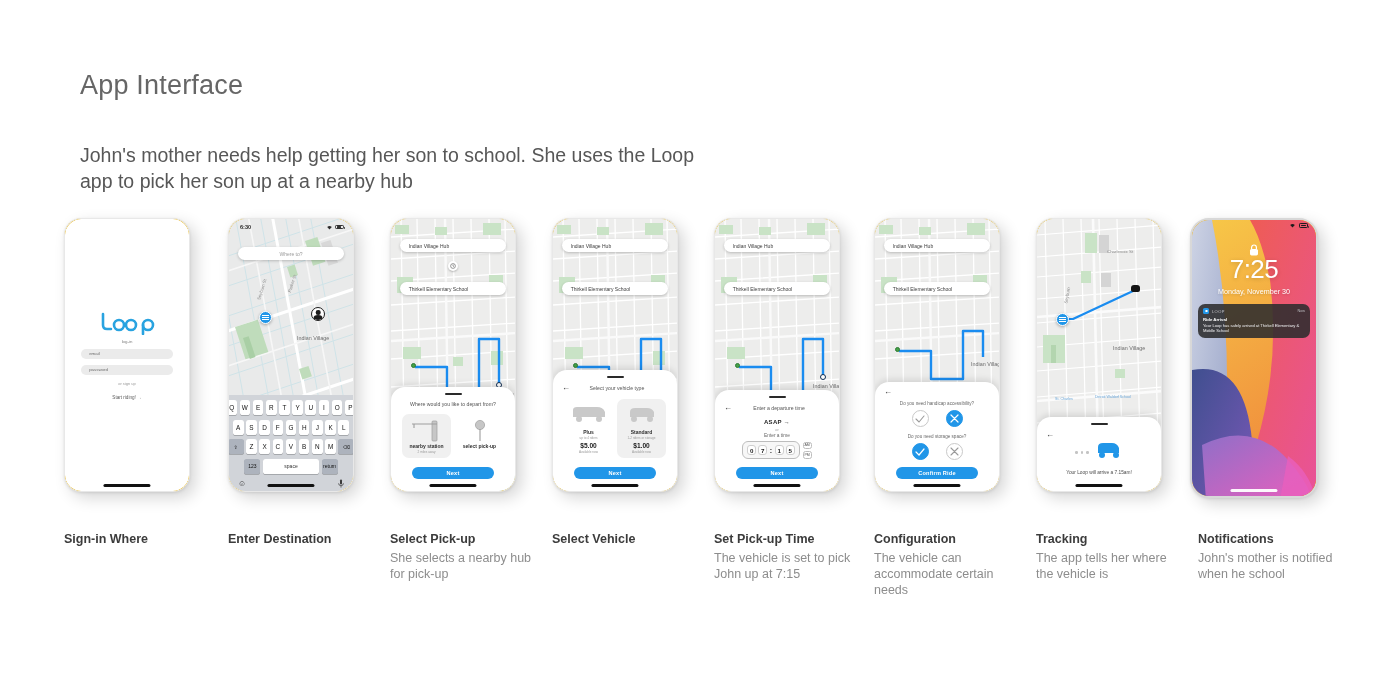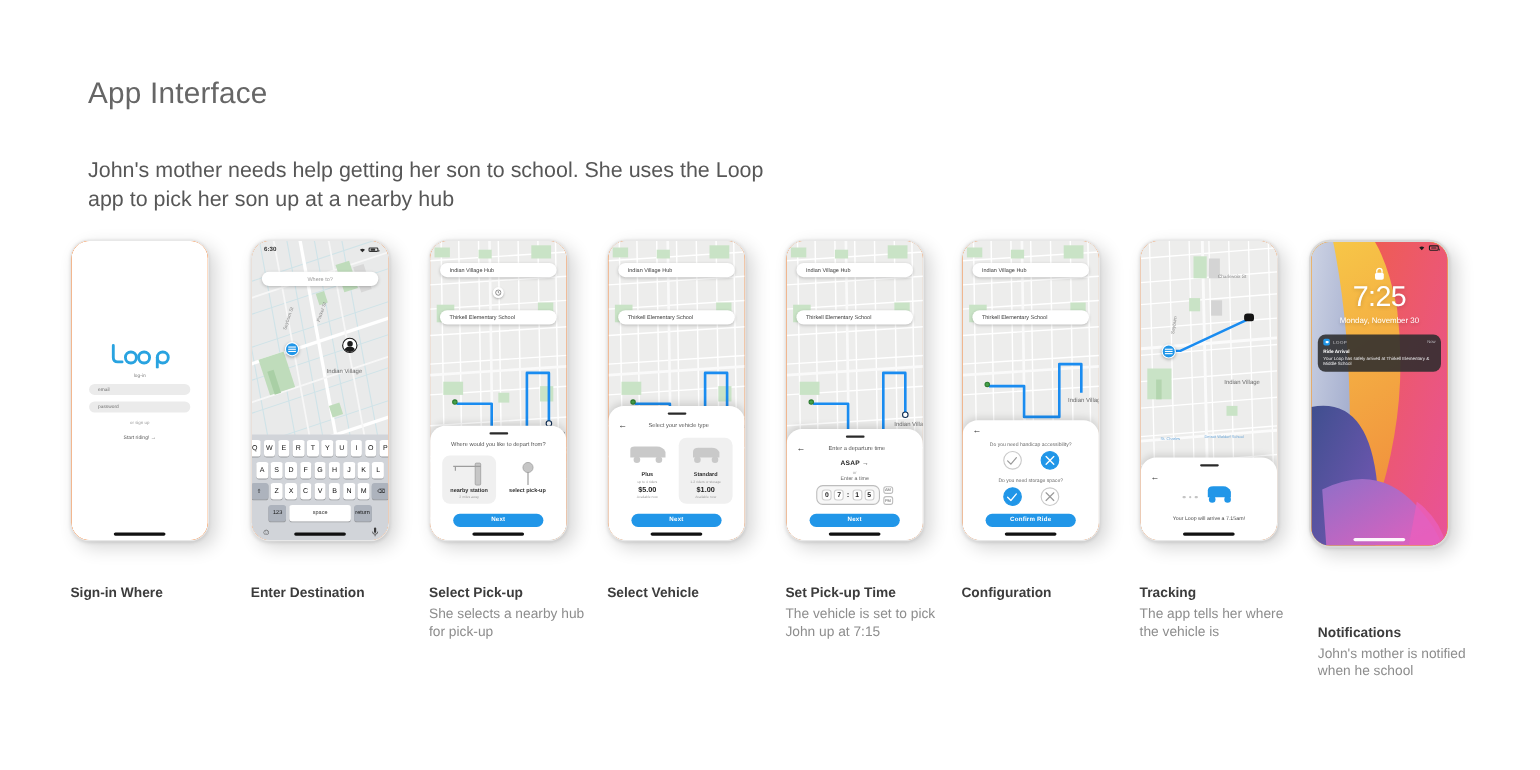--- a/index.html
+++ b/index.html
@@ -19,21 +19,21 @@
   }
 
   
   .row { position: absolute; left: 0; top: 218px; width: 1400px; height: 300px; }
 
   .slot { position: absolute; top: 0; }
 
   .phone {
     position: relative;
     border-radius: 17px;
-    background: #f97316;
+    background: #eab308;
     overflow: hidden;
     box-shadow: 6px 6px 16px rgba(0,0,0,.16), 0 1px 3px rgba(0,0,0,.10);
     border: 1px solid #e8e8e8;
   }
   .screen { position: absolute; inset: 0; overflow: hidden; border-radius: 16px; }
 
   
   .map { position: absolute; inset: 0; background: #e9eaea; overflow: hidden; }
   .map .park { position: absolute; background: #bfdcbb; border-radius: 1px; }
   .map .mlabel {
@@ -782,24 +782,25 @@
     </div>
     <div class="cap" style="left:552px;">
       <h4>Select Vehicle</h4>
     </div>
     <div class="cap" style="left:714px;">
       <h4>Set Pick-up Time</h4>
       <p>The vehicle is set to pick John up at 7:15</p>
     </div>
     <div class="cap" style="left:874px;">
       <h4>Configuration</h4>
+      <p>The vehicle can accommodate certain needs</p>
     </div>
     <div class="cap" style="left:1036px;">
       <h4>Tracking</h4>
       <p>The app tells her where the vehicle is</p>
     </div>
-    <div class="cap" style="left:1198px;margin-top:36px;">
+    <div class="cap" style="left:1198px;">
       <h4>Notifications</h4>
       <p>John's mother is notified when he school</p>
     </div>
   </div>
 
 </div>
 
 </body></html>

